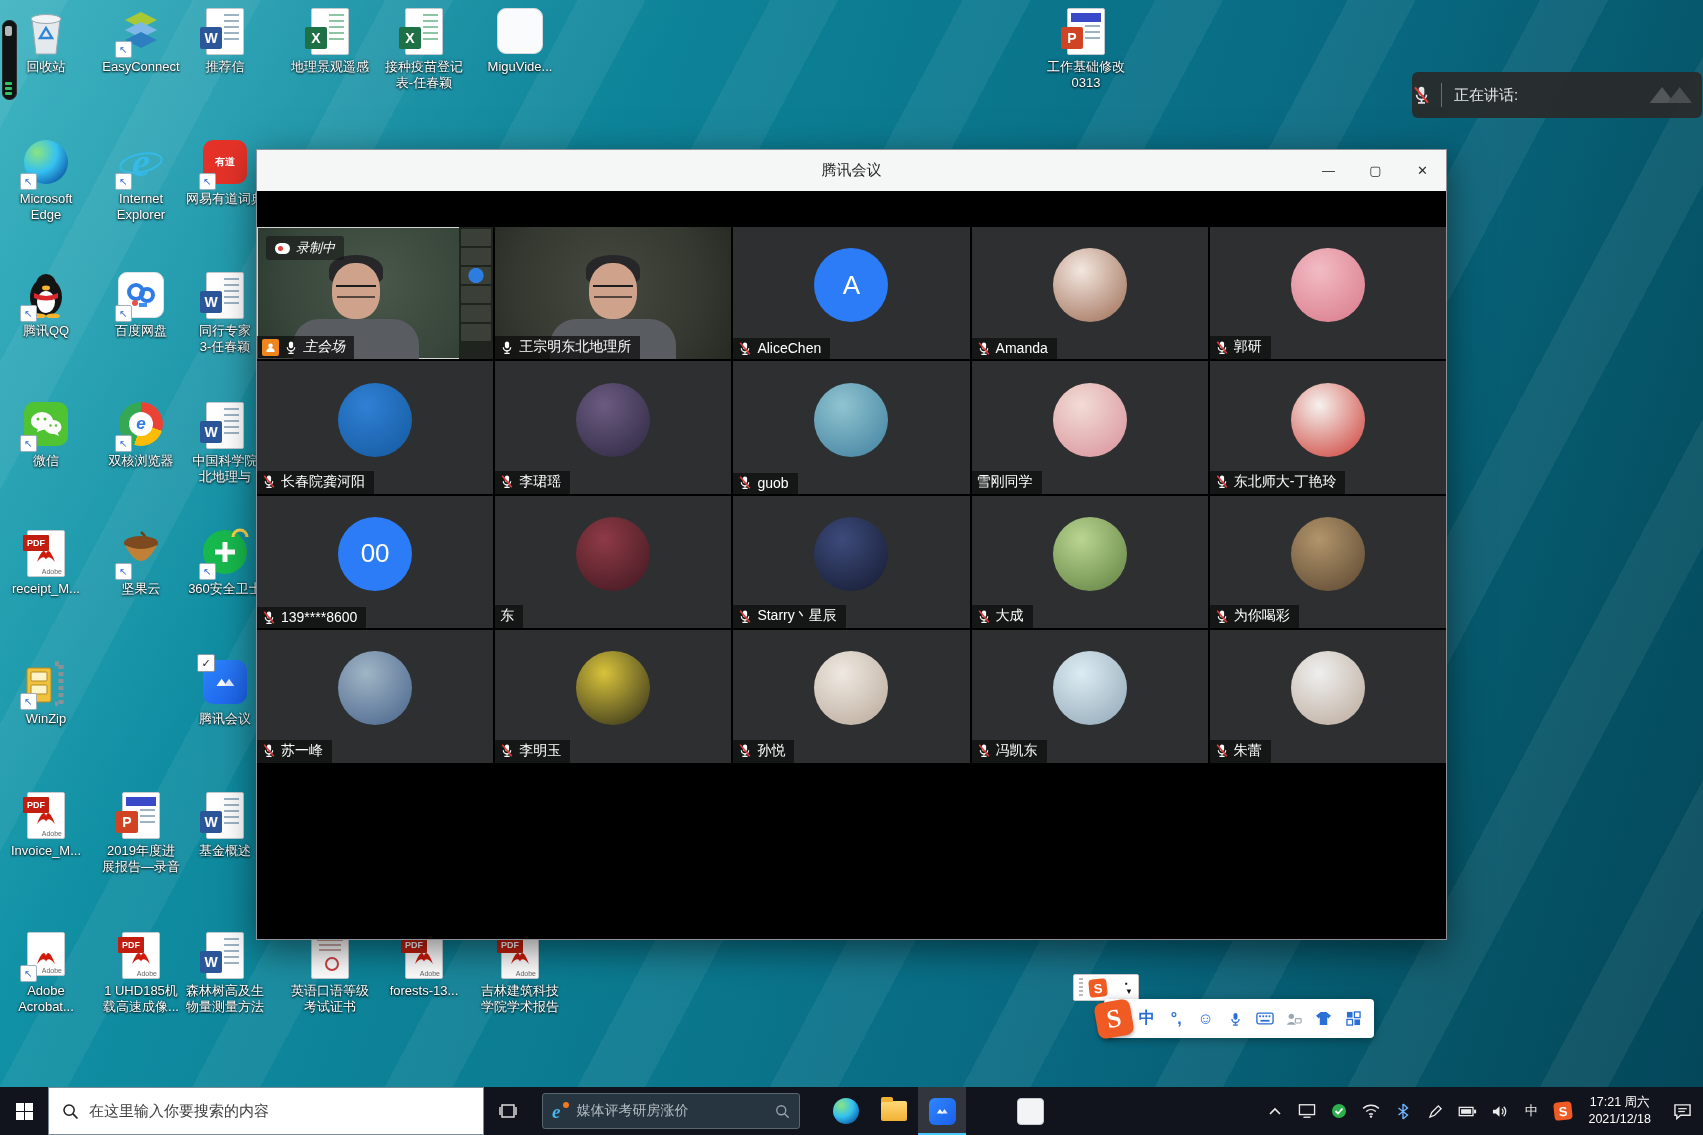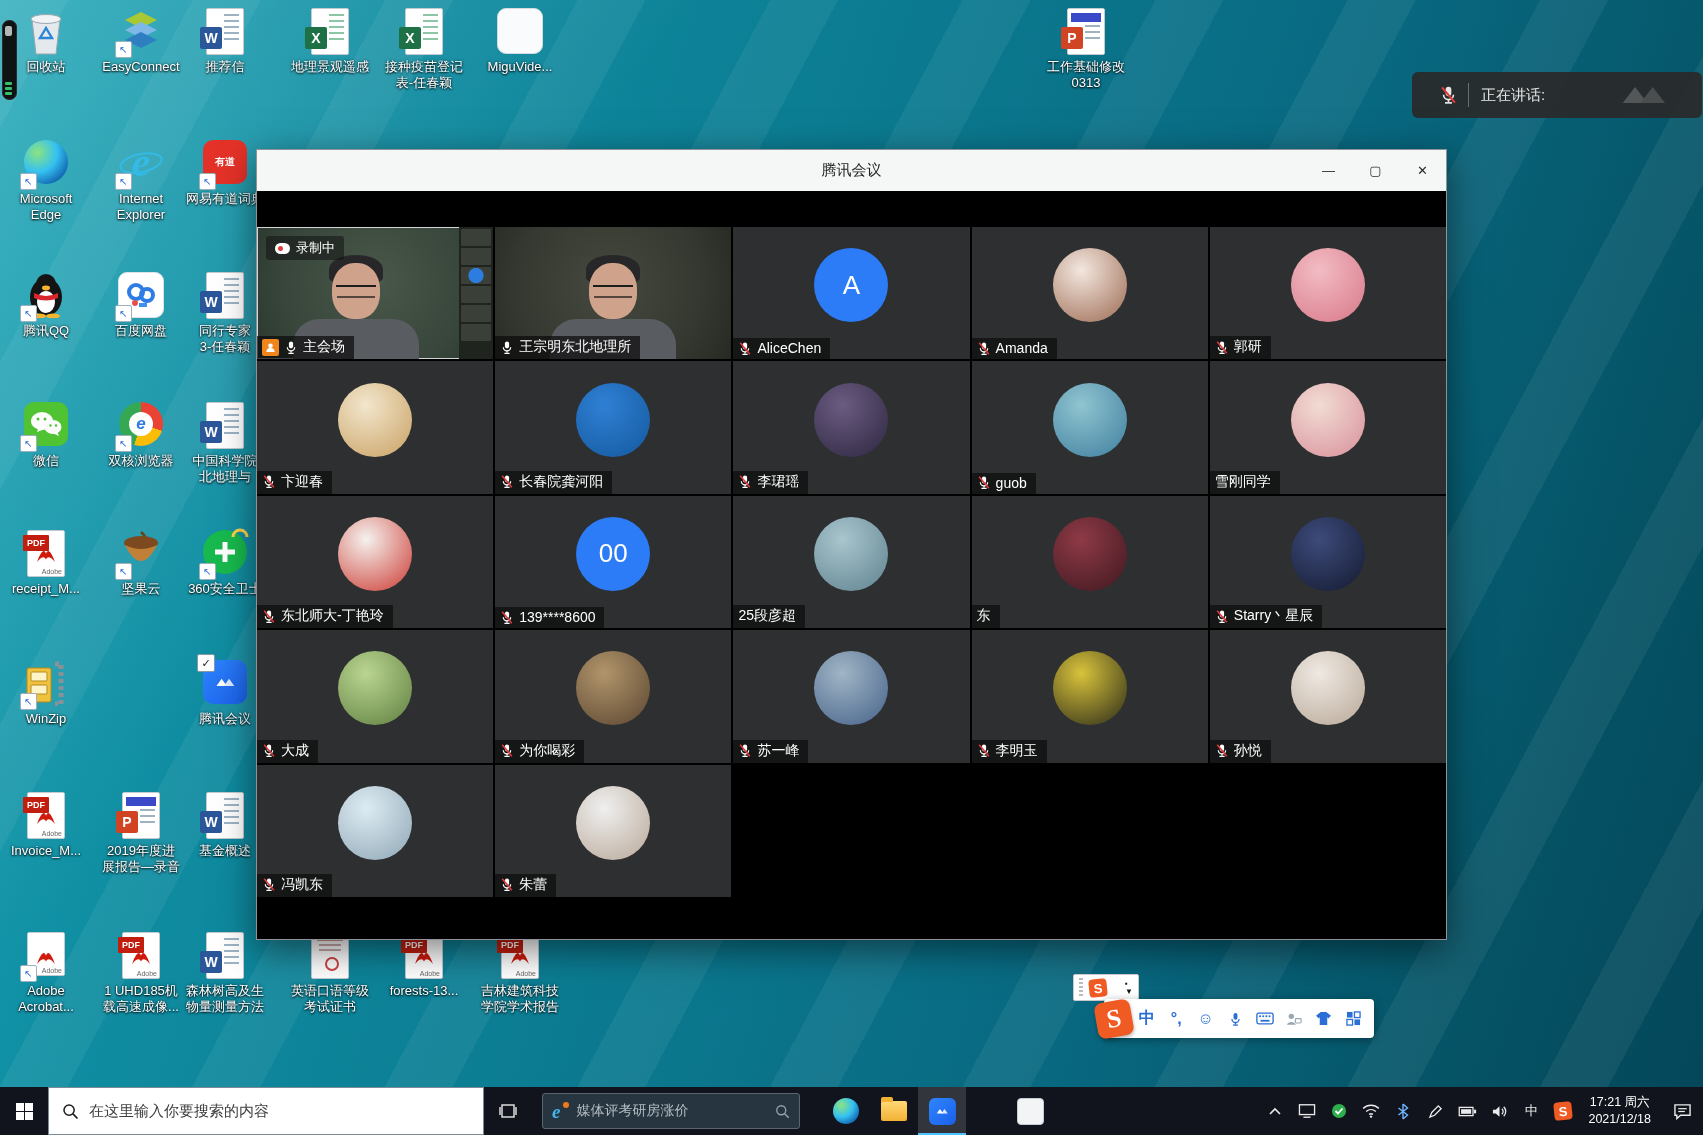--- a/index.html
+++ b/index.html
@@ -32,21 +32,21 @@
   .swirl{position:absolute;left:7px;top:16px;}
   .sq{width:44px;height:44px;border-radius:9px;margin:0 auto;display:flex;align-items:center;justify-content:center;position:relative;color:#fff;}
   .shortcut{position:absolute;left:-2px;bottom:-2px;width:15px;height:15px;background:#fff;border:1px solid #9fb0bd;border-radius:2px;
     display:flex;align-items:center;justify-content:center;font-size:10px;color:#1f5fd0;transform:none;}
   .shortcut span{transform:scaleX(-1);display:block;}
   .chk{position:absolute;left:-4px;top:-6px;width:16px;height:16px;background:#fff;border:1px solid #8a98a5;border-radius:2px;
     display:flex;align-items:center;justify-content:center;font-size:11px;color:#222;}
 
   
   .speakbar{position:absolute;left:1412px;top:72px;width:290px;height:46px;background:rgba(42,42,42,.93);
-    border-radius:6px;display:flex;align-items:center;padding:0 27px;color:#e8e8e8;font-size:15px;z-index:4;box-sizing:border-box;}
+    border-radius:6px;display:flex;align-items:center;padding:0 0;color:#e8e8e8;font-size:15px;z-index:4;box-sizing:border-box;}
   .speakbar .div{width:1px;height:24px;background:#6d6d6d;margin:0 12px 0 10px;}
   .speakbar svg.wm{margin-left:auto;opacity:.45;}
 
   
   .mwin{position:absolute;left:256px;top:149px;width:1191px;height:791px;background:#000;z-index:10;
     border:1px solid #8d9399;box-shadow:0 10px 34px rgba(0,0,0,.5);box-sizing:border-box;}
   .titlebar{height:41px;background:#f5f6f6;display:flex;align-items:center;justify-content:center;position:relative;}
   .titlebar .title{font-size:15px;color:#1f1f1f;}
   .winctl{position:absolute;right:0;top:0;height:41px;display:flex;}
   .wc{width:47px;height:100%;display:flex;align-items:center;justify-content:center;color:#2c2c2c;font-size:13px;}
@@ -59,21 +59,21 @@
     color:#fff;font-size:14px;padding:2px 9px 3px 5px;max-width:96%;white-space:nowrap;}
   .hostb{width:17px;height:17px;background:#f0851d;border-radius:2px;display:flex;align-items:center;justify-content:center;flex:none;}
   .cell.video{background:radial-gradient(circle at 50% 42%,#49584a,#38463b 65%,#2b372e 100%);}
   .cell.video.v2{background:radial-gradient(circle at 48% 45%,#45493e,#343830 65%,#262a23 100%);}
   .person{position:absolute;left:50%;bottom:0;transform:translateX(-50%);width:160px;height:104px;}
   .person .hair{position:absolute;left:50%;top:0;transform:translateX(-50%);width:54px;height:28px;background:#27272a;border-radius:50% 50% 20% 20%;}
   .person .face{position:absolute;left:50%;top:8px;transform:translateX(-50%);width:48px;height:56px;background:#cfa28b;border-radius:46% 46% 44% 44%;}
   .person .glasses{position:absolute;left:50%;top:30px;transform:translateX(-50%);width:40px;height:9px;border:2px solid #1d1d1d;border-left:none;border-right:none;border-bottom:none;
     box-shadow:0 3px 0 -1px rgba(20,20,20,.65);}
   .person .body{position:absolute;left:50%;bottom:0;transform:translateX(-50%);width:126px;height:40px;background:#595c60;border-radius:26px 26px 0 0;}
-  .cell.share{outline:1px solid #d2d5d7;outline-offset:-1px;}
+  .cell.share{outline:1px solid #d2d5d7;outline-offset:-1px;font-style:italic;}
   .cell.share .person{left:42%;}
   .sharestrip{position:absolute;right:0;top:0;width:34px;height:100%;background:#20241e;display:flex;flex-direction:column;gap:2px;padding-top:2px;box-sizing:border-box;}
   .sharestrip .th{width:30px;height:17px;background:#3a3f37;margin:0 auto;border-radius:1px;flex:none;}
   .sharestrip .th.blu{background:radial-gradient(circle at 50% 50%,#2d7ce0 0 42%,#3a3f37 46%);}
   .recbadge{position:absolute;left:9px;top:9px;display:flex;align-items:center;gap:6px;background:rgba(18,18,18,.55);
     padding:3px 9px;border-radius:3px;color:#fff;font-size:13px;}
   .recic{position:relative;width:15px;height:11px;background:#fff;border-radius:6px;}
   .recic::after{content:'';position:absolute;left:3px;top:3px;width:5px;height:5px;background:#e23b3b;border-radius:50%;}
 
   
@@ -587,33 +587,20 @@
               <rect x="5.6" y="1.5" width="4.8" height="8" rx="2.4" fill="#fff"></rect>
               <path d="M3.8 8.2a4.2 4.2 0 0 0 8.4 0" fill="none" stroke="#fff" stroke-width="1.4"></path>
               <line x1="8" y1="12.6" x2="8" y2="14.6" stroke="#fff" stroke-width="1.4"></line>
               <line x1="5" y1="15.2" x2="11" y2="15.2" stroke="#fff" stroke-width="1.4"></line>
               <line x1="2.5" y1="2" x2="13.5" y2="15" stroke="#e23b3b" stroke-width="1.8"></line>
             </svg>
             <span class="pname">郭研</span>
           </div>
         </div>
         <div class="cell">
-          <div class="avatar" style="background:radial-gradient(circle at 38% 30%,#f2e6cd,#c9a162)"></div>
-          <div class="plabel">
-            <svg width="14" height="15" viewBox="0 0 16 17">
-              <rect x="5.6" y="1.5" width="4.8" height="8" rx="2.4" fill="#fff"></rect>
-              <path d="M3.8 8.2a4.2 4.2 0 0 0 8.4 0" fill="none" stroke="#fff" stroke-width="1.4"></path>
-              <line x1="8" y1="12.6" x2="8" y2="14.6" stroke="#fff" stroke-width="1.4"></line>
-              <line x1="5" y1="15.2" x2="11" y2="15.2" stroke="#fff" stroke-width="1.4"></line>
-              <line x1="2.5" y1="2" x2="13.5" y2="15" stroke="#e23b3b" stroke-width="1.8"></line>
-            </svg>
-            <span class="pname">卞迎春</span>
-          </div>
-        </div>
-        <div class="cell">
           <div class="avatar" style="background:radial-gradient(circle at 38% 30%,#2f80d5,#14589d)"></div>
           <div class="plabel">
             <svg width="14" height="15" viewBox="0 0 16 17">
               <rect x="5.6" y="1.5" width="4.8" height="8" rx="2.4" fill="#fff"></rect>
               <path d="M3.8 8.2a4.2 4.2 0 0 0 8.4 0" fill="none" stroke="#fff" stroke-width="1.4"></path>
               <line x1="8" y1="12.6" x2="8" y2="14.6" stroke="#fff" stroke-width="1.4"></line>
               <line x1="5" y1="15.2" x2="11" y2="15.2" stroke="#fff" stroke-width="1.4"></line>
               <line x1="2.5" y1="2" x2="13.5" y2="15" stroke="#e23b3b" stroke-width="1.8"></line>
             </svg>
             <span class="pname">长春院龚河阳</span>
@@ -668,26 +655,20 @@
           <div class="avatar txt" style="background:#2b7cf6">00</div>
           <div class="plabel">
             <svg width="14" height="15" viewBox="0 0 16 17">
               <rect x="5.6" y="1.5" width="4.8" height="8" rx="2.4" fill="#fff"></rect>
               <path d="M3.8 8.2a4.2 4.2 0 0 0 8.4 0" fill="none" stroke="#fff" stroke-width="1.4"></path>
               <line x1="8" y1="12.6" x2="8" y2="14.6" stroke="#fff" stroke-width="1.4"></line>
               <line x1="5" y1="15.2" x2="11" y2="15.2" stroke="#fff" stroke-width="1.4"></line>
               <line x1="2.5" y1="2" x2="13.5" y2="15" stroke="#e23b3b" stroke-width="1.8"></line>
             </svg>
             <span class="pname">139****8600</span>
-          </div>
-        </div>
-        <div class="cell">
-          <div class="avatar" style="background:radial-gradient(circle at 38% 30%,#a9c5cd,#5f8390)"></div>
-          <div class="plabel">
-            <span class="pname">25段彦超</span>
           </div>
         </div>
         <div class="cell">
           <div class="avatar" style="background:radial-gradient(circle at 38% 30%,#8e3a46,#3f1820)"></div>
           <div class="plabel">
             <span class="pname">东</span>
           </div>
         </div>
         <div class="cell">
           <div class="avatar" style="background:radial-gradient(circle at 38% 30%,#3d4b7b,#141a30)"></div>

